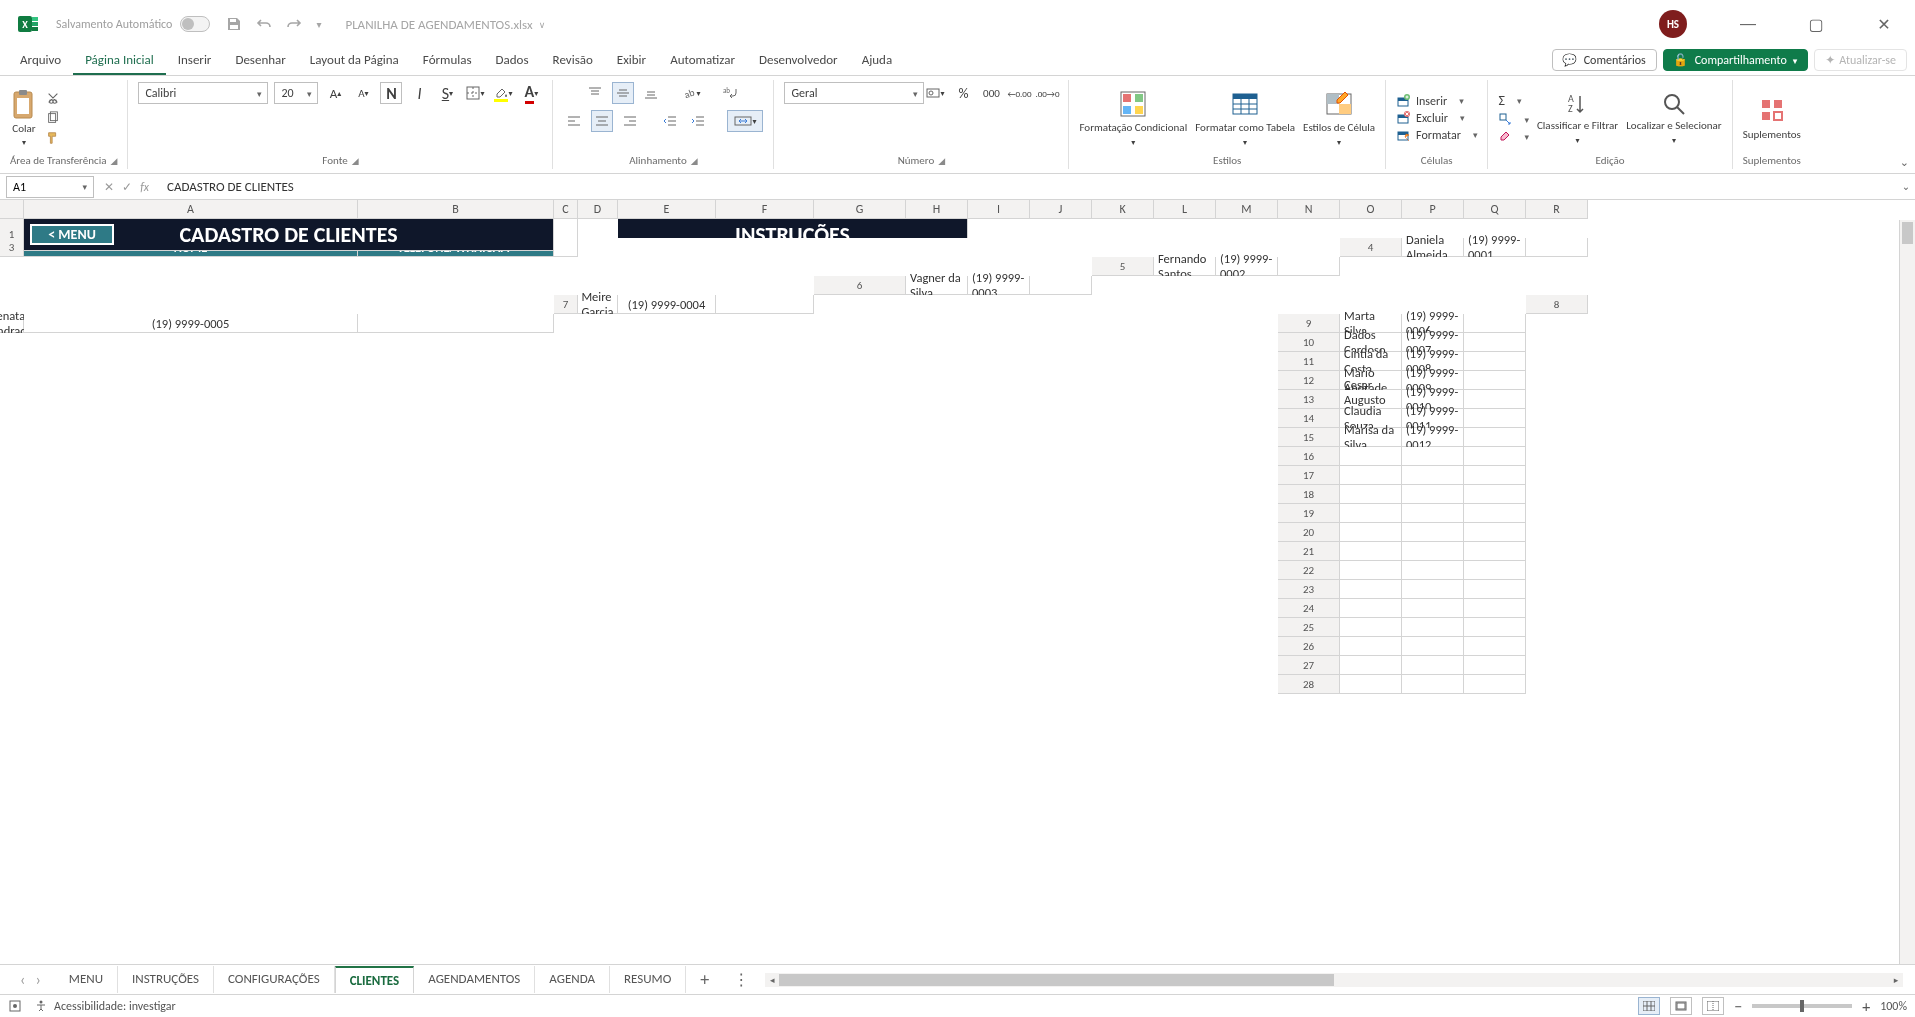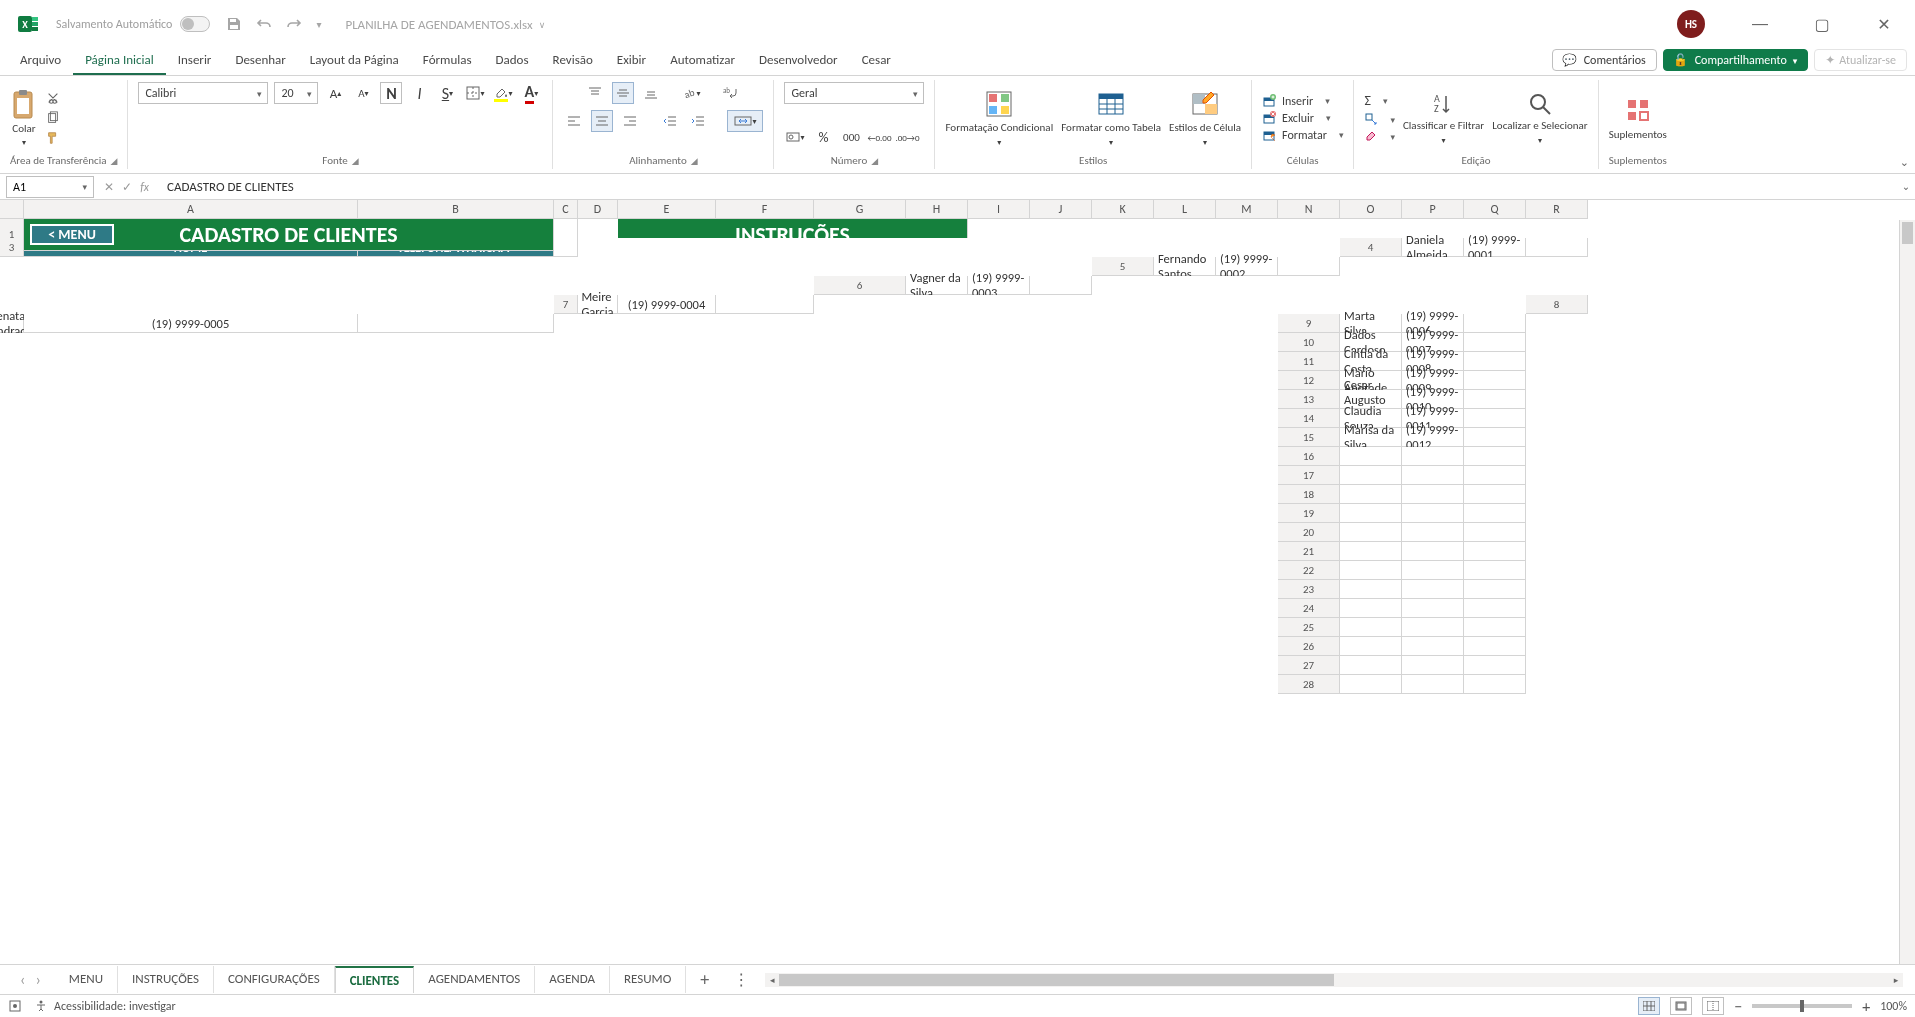--- a/index.html
+++ b/index.html
@@ -8,21 +8,21 @@
 
 .title-bar { height: 48px; display: flex; align-items: center; padding: 0 8px; }
 .title-bar .excel-icon { width: 24px; height: 24px; margin-left: 8px; }
 .autosave { display: flex; align-items: center; margin-left: 16px; gap: 8px; color: #9e9e9e; font-size: 12px; }
 .toggle { width: 30px; height: 16px; border: 1px solid #bfbfbf; border-radius: 8px; position: relative; background: #f3f3f3; }
 .toggle::after { content: ""; width: 12px; height: 12px; border-radius: 50%; background: #bfbfbf; position: absolute; top: 1px; left: 1px; }
 .qat { display: flex; align-items: center; gap: 14px; margin-left: 16px; color: #a6a6a6; }
 .qat .q-icon { width: 16px; height: 16px; }
 .filename { margin-left: 24px; color: #a6a6a6; font-size: 13px; display: flex; align-items: center; gap: 6px; }
 .search-box { margin-left: 28px; height: 30px; width: 350px; border: 1px solid #d4d4d4; border-radius: 4px; display: flex; align-items: center; padding: 0 10px; color: #8a8a8a; font-size: 14px; gap: 8px; }
-.title-right { margin-left: auto; display: flex; align-items: center; gap: 16px; }
+.title-right { margin-left: auto; display: flex; align-items: center; gap: 22px; }
 .avatar { width: 28px; height: 28px; border-radius: 50%; background: #7f1d1d; color: #fff; display: flex; align-items: center; justify-content: center; font-size: 11px; font-weight: 600; margin-right: 16px; }
 .win-btn { width: 46px; height: 32px; display: flex; align-items: center; justify-content: center; color: #666; font-family: "Segoe MDL2 Assets", Arial; }
 
 
 .tabs-row { height: 28px; display: flex; align-items: flex-end; padding: 0 8px; border-bottom: 1px solid #d4d4d4; }
 .tab { padding: 4px 12px 6px; font-size: 13px; color: #4a4a4a; cursor: pointer; }
 .tab.active { color: #1f6e4f; border-bottom: 2px solid #1f6e4f; }
 .tabs-right { margin-left: auto; display: flex; align-items: center; gap: 6px; padding-bottom: 4px; }
 .btn-outline { border: 1px solid #bfbfbf; border-radius: 4px; padding: 3px 10px; font-size: 12px; display: flex; align-items: center; gap: 6px; color: #3a3a3a; background: #fff; }
 .btn-share { background: #0f7b4a; color: #fff; border: 1px solid #0f7b4a; border-radius: 4px; padding: 3px 10px; font-size: 12px; display: flex; align-items: center; gap: 6px; }
@@ -58,21 +58,21 @@
 .fb-input { flex: 1; border: none; outline: none; font-size: 13px; padding: 0 8px; color: #333; }
 .fb-expand { width: 18px; text-align: center; color: #666; font-size: 10px;}
 
 
 .grid-wrap { position: relative; height: calc(100vh - 48px - 28px - 98px - 26px - 30px - 23px); overflow: hidden; }
 .grid { display: grid; grid-template-columns: 24px 334px 196px 24px 40px 98px 98px 92px repeat(11, 62px); grid-auto-rows: 19px; position: relative; }
 .grid .hdr { background: #f3f2f1; border-right: 1px solid #d4d4d4; border-bottom: 1px solid #d4d4d4; font-size: 12px; color: #555; display: flex; align-items: center; justify-content: center; position: sticky; }
 .grid .rowhdr { background: #f3f2f1; border-right: 1px solid #d4d4d4; border-bottom: 1px solid #d4d4d4; font-size: 11px; color: #555; display: flex; align-items: center; justify-content: center; }
 .grid .cell { border-right: 1px solid #d4d4d4; border-bottom: 1px solid #d4d4d4; font-size: 12.5px; color: #333; display: flex; align-items: center; justify-content: center; padding: 0 4px; background: #fff; }
 .grid .cell.nb { border-right: none; border-bottom: none; }
-.grid .title-cell { background: #15803d; color: #fff; font-weight: 600; font-size: 22px; }
+.grid .title-cell { background: #0f172a; color: #fff; font-weight: 600; font-size: 22px; }
 .grid .menu-btn { background: #2e7a86; color: #fff; font-weight: 700; font-size: 14px; border: 2px solid #fff; display: flex; align-items: center; justify-content: center; margin: 2px; }
 .grid .th-cell { background: #2e7a86; color: #fff; font-weight: 600; font-size: 12.5px; }
 .grid .instr { background: #2e7a86; color: #fff; font-size: 13px; text-align: center; padding: 6px 14px; line-height: 1.4; }
 .grid .blank { background: #fff; }
 .vscroll { position: absolute; right: 0; top: 20px; bottom: 0; width: 16px; background: #f3f2f1; border-left: 1px solid #d4d4d4; }
 .vscroll .thumb { position: absolute; top: 2px; left: 2px; right: 2px; height: 22px; background: #c8c8c8; border-radius: 0; }
 
 
 .sheet-bar { height: 30px; border-top: 1px solid #d4d4d4; display: flex; align-items: center; padding: 0 6px; }
 .sheet-nav { display: flex; gap: 10px; color: #9a9a9a; margin: 0 14px; }
@@ -150,21 +150,21 @@
       <div class="tab active">Página Inicial</div>
       <div class="tab">Inserir</div>
       <div class="tab">Desenhar</div>
       <div class="tab">Layout da Página</div>
       <div class="tab">Fórmulas</div>
       <div class="tab">Dados</div>
       <div class="tab">Revisão</div>
       <div class="tab">Exibir</div>
       <div class="tab">Automatizar</div>
       <div class="tab">Desenvolvedor</div>
-      <div class="tab">Cesar</div>
+      <div class="tab">Ajuda</div>
     </div>
   <div class="tabs-right">
     <div class="btn-outline">
       <span>💬</span>
       <span>Comentários</span>
     </div>
     <div class="btn-share">
       <span>🔓</span>
       <span>Compartilhamento</span>
       <span style="font-size:9px;">▾</span>
@@ -352,21 +352,21 @@
           </div>
       </div>
     </div>
     <div class="group-label">
         <span>Alinhamento</span>
         <span class="dialog-launcher">◢</span>
       </div>
   </div>
 
   <div class="group">
-    <div class="group-body" style="flex-direction:column;gap:22px;align-items:flex-start;">
+    <div class="group-body" style="flex-direction:row;gap:0;align-items:flex-start;">
       <div class="combo" style="width:140px;">
           <span>Geral</span>
           <span class="chev">▾</span>
         </div>
       <div class="row-flex">
         <div class="icon-btn">
             <svg class="sm-svg" viewBox="0 0 14 14">
               <rect x="1" y="3" width="12" height="8" fill="none" stroke="#666"></rect>
               <circle cx="5" cy="7" r="2" fill="none" stroke="#666"></circle>
             </svg>

